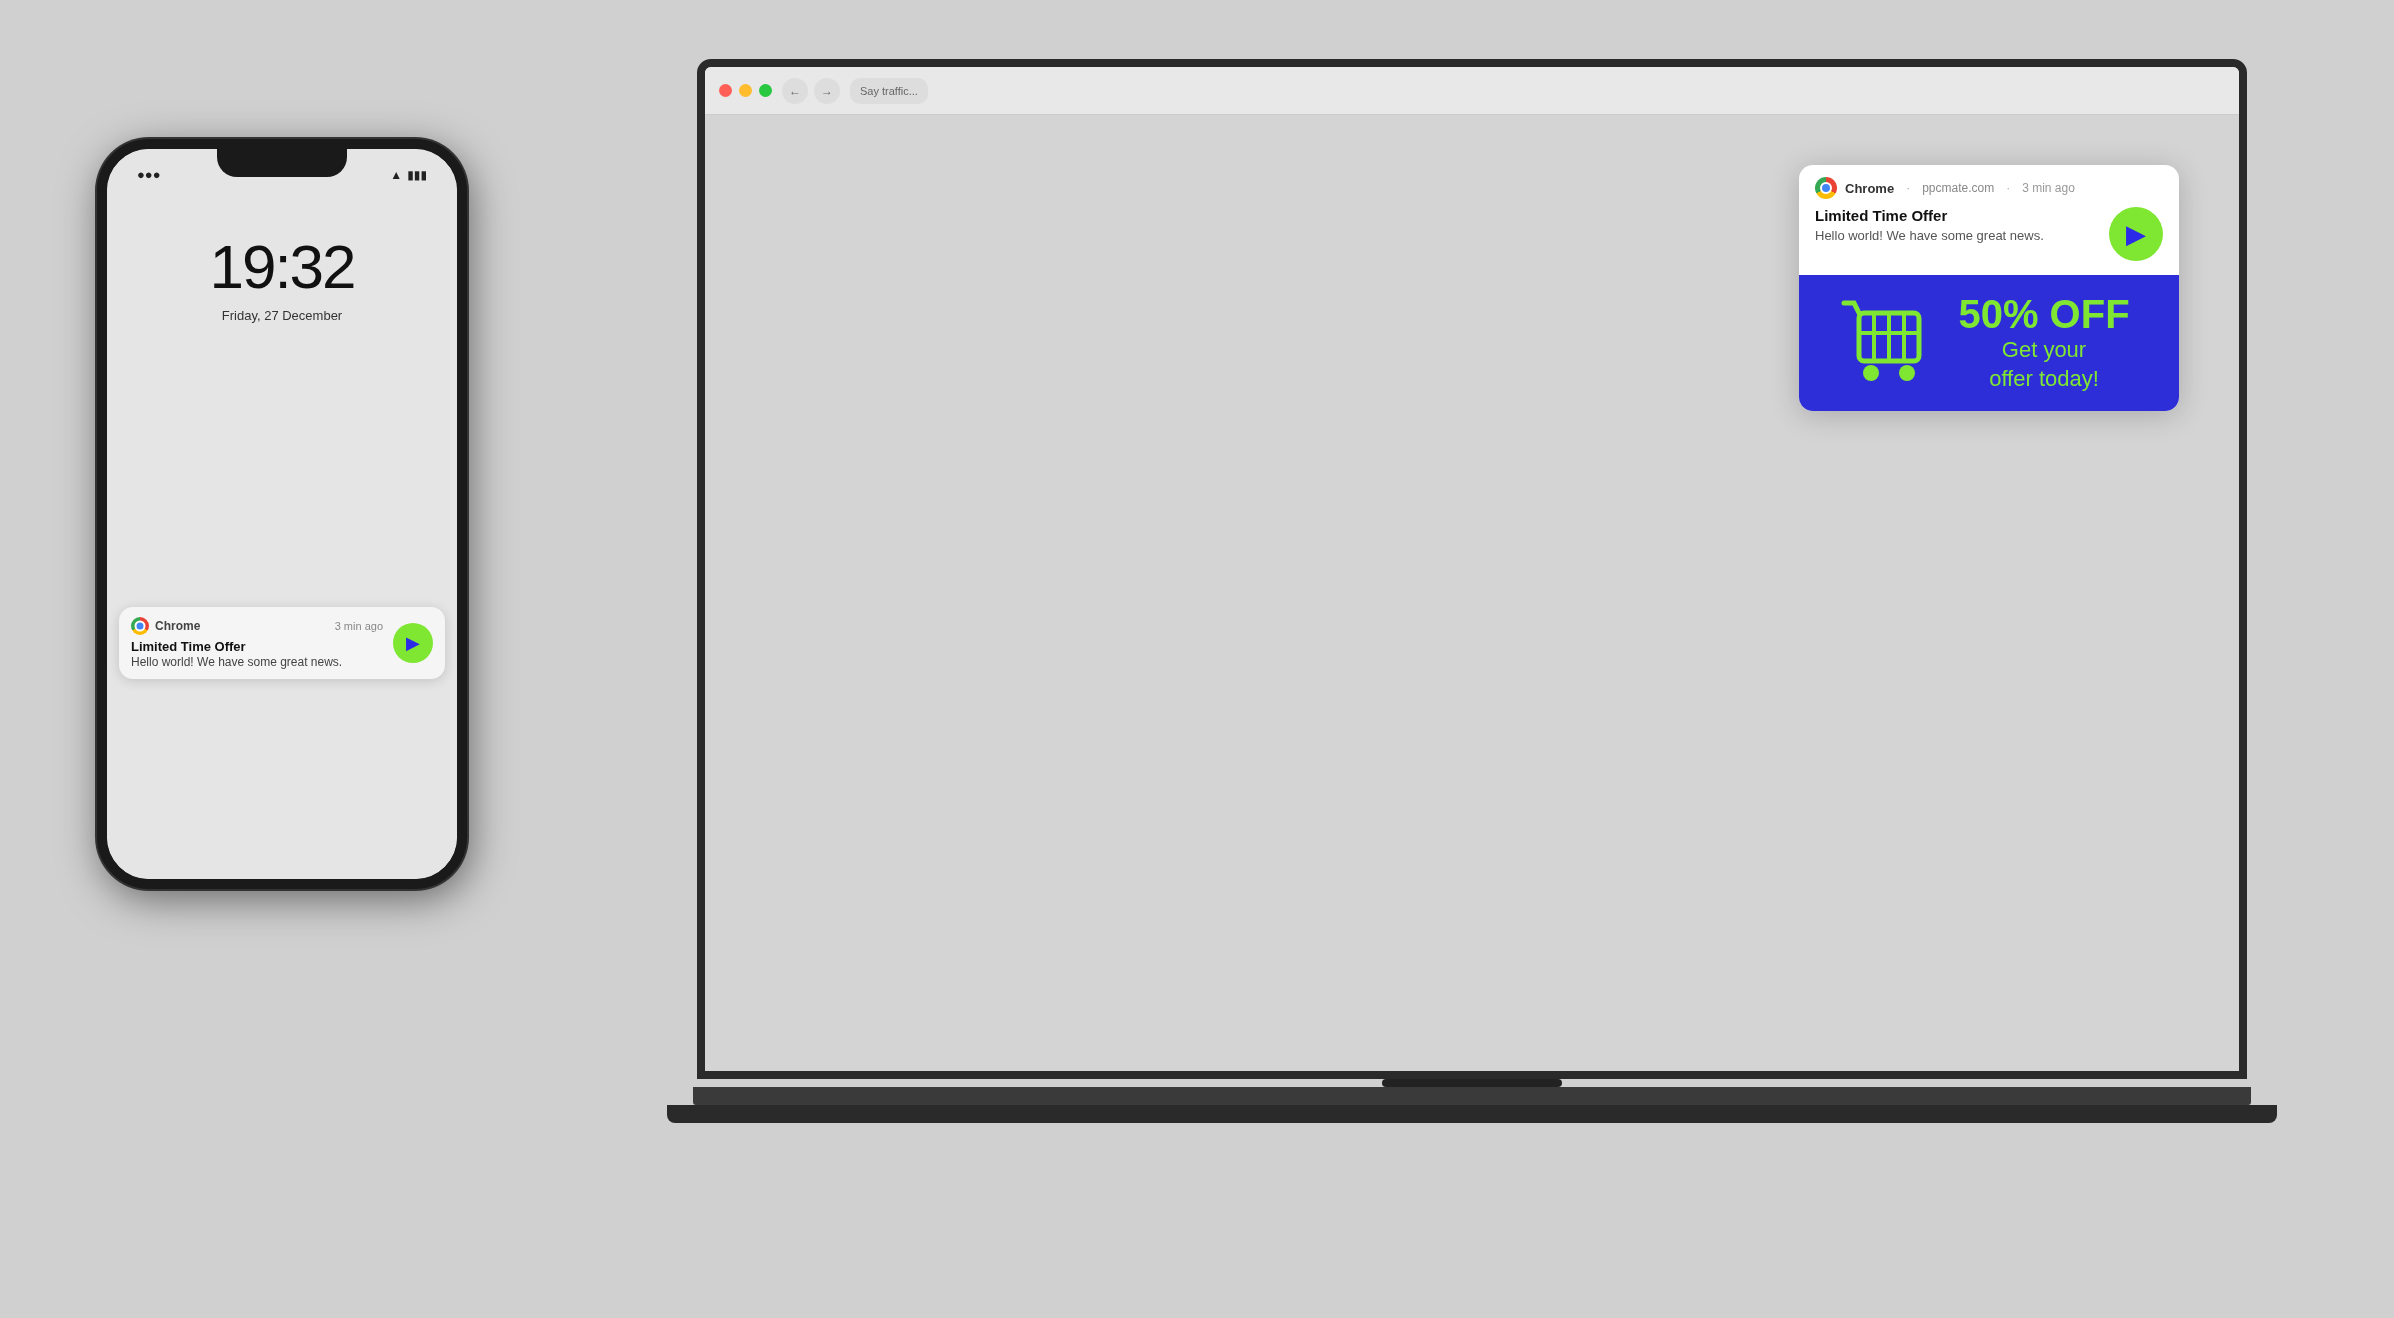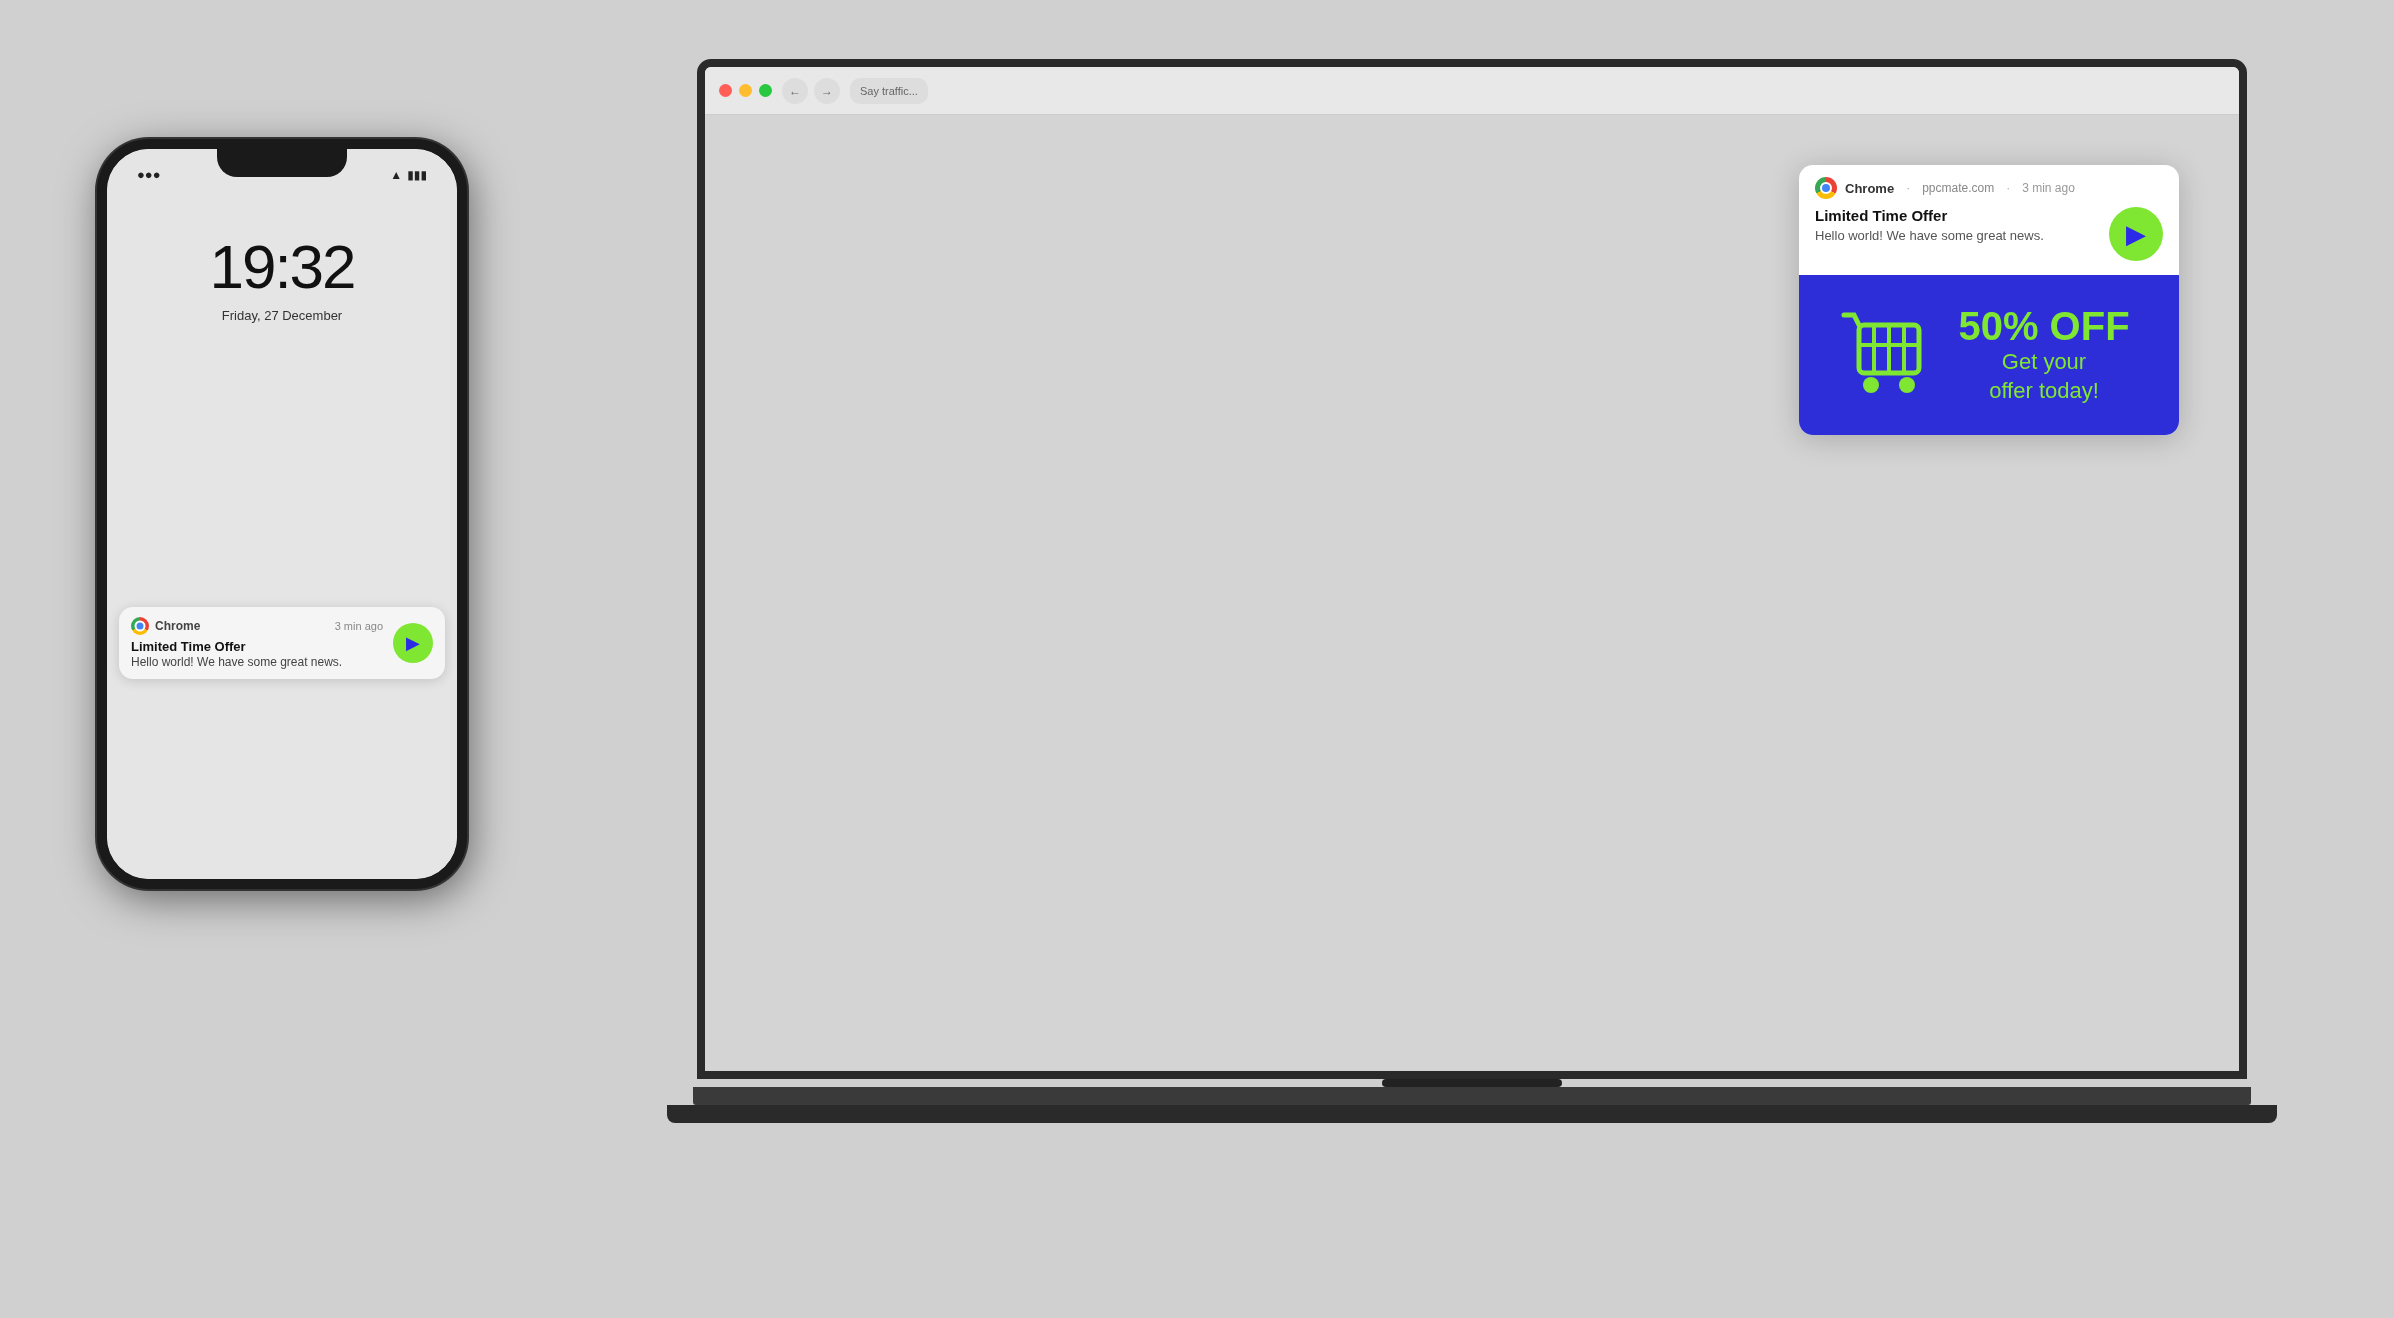--- a/index.html
+++ b/index.html
@@ -385,21 +385,21 @@
       flex-shrink: 0;
       cursor: pointer;
     }
 
     .desktop-notif-cta .cursor-icon {
       font-size: 26px;
     }
 
     .desktop-notif-banner {
       width: 100%;
-      height: 160px;
+      height: 136px;
       background: #2E2ED9;
       display: flex;
       align-items: center;
       justify-content: space-between;
       padding: 20px 30px;
     }
 
     .cart-svg {
       flex-shrink: 0;
     }

